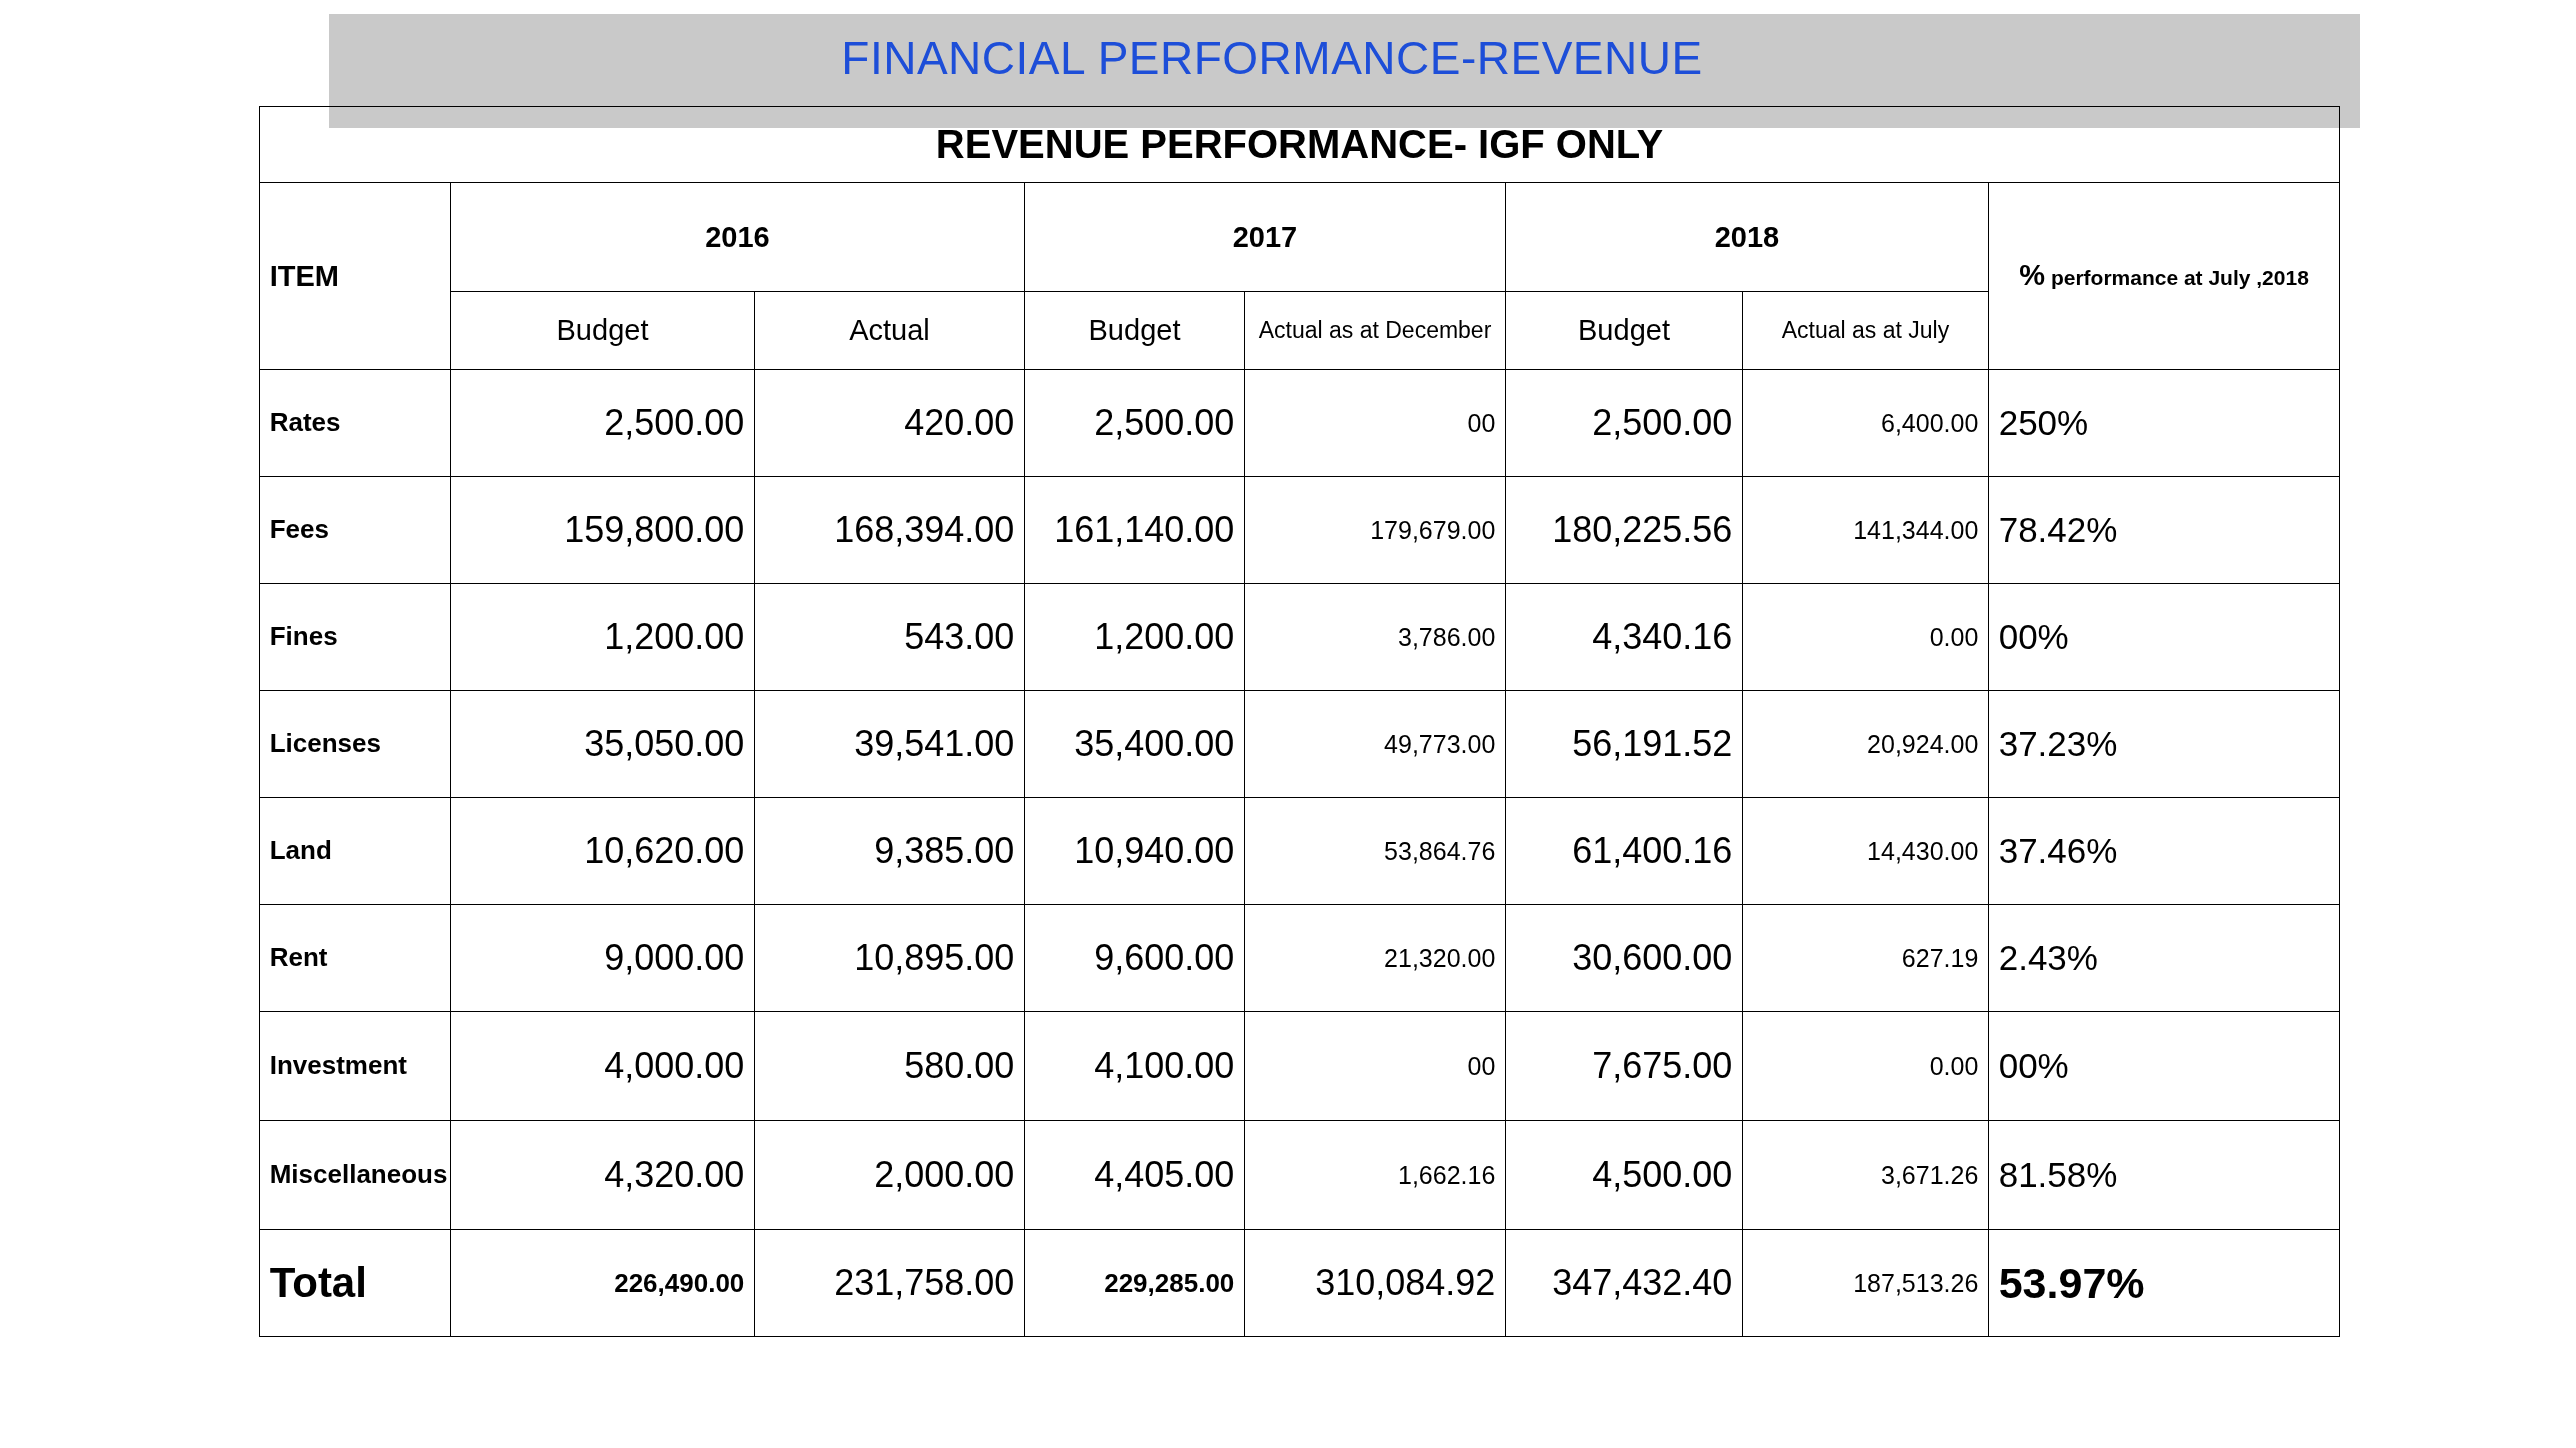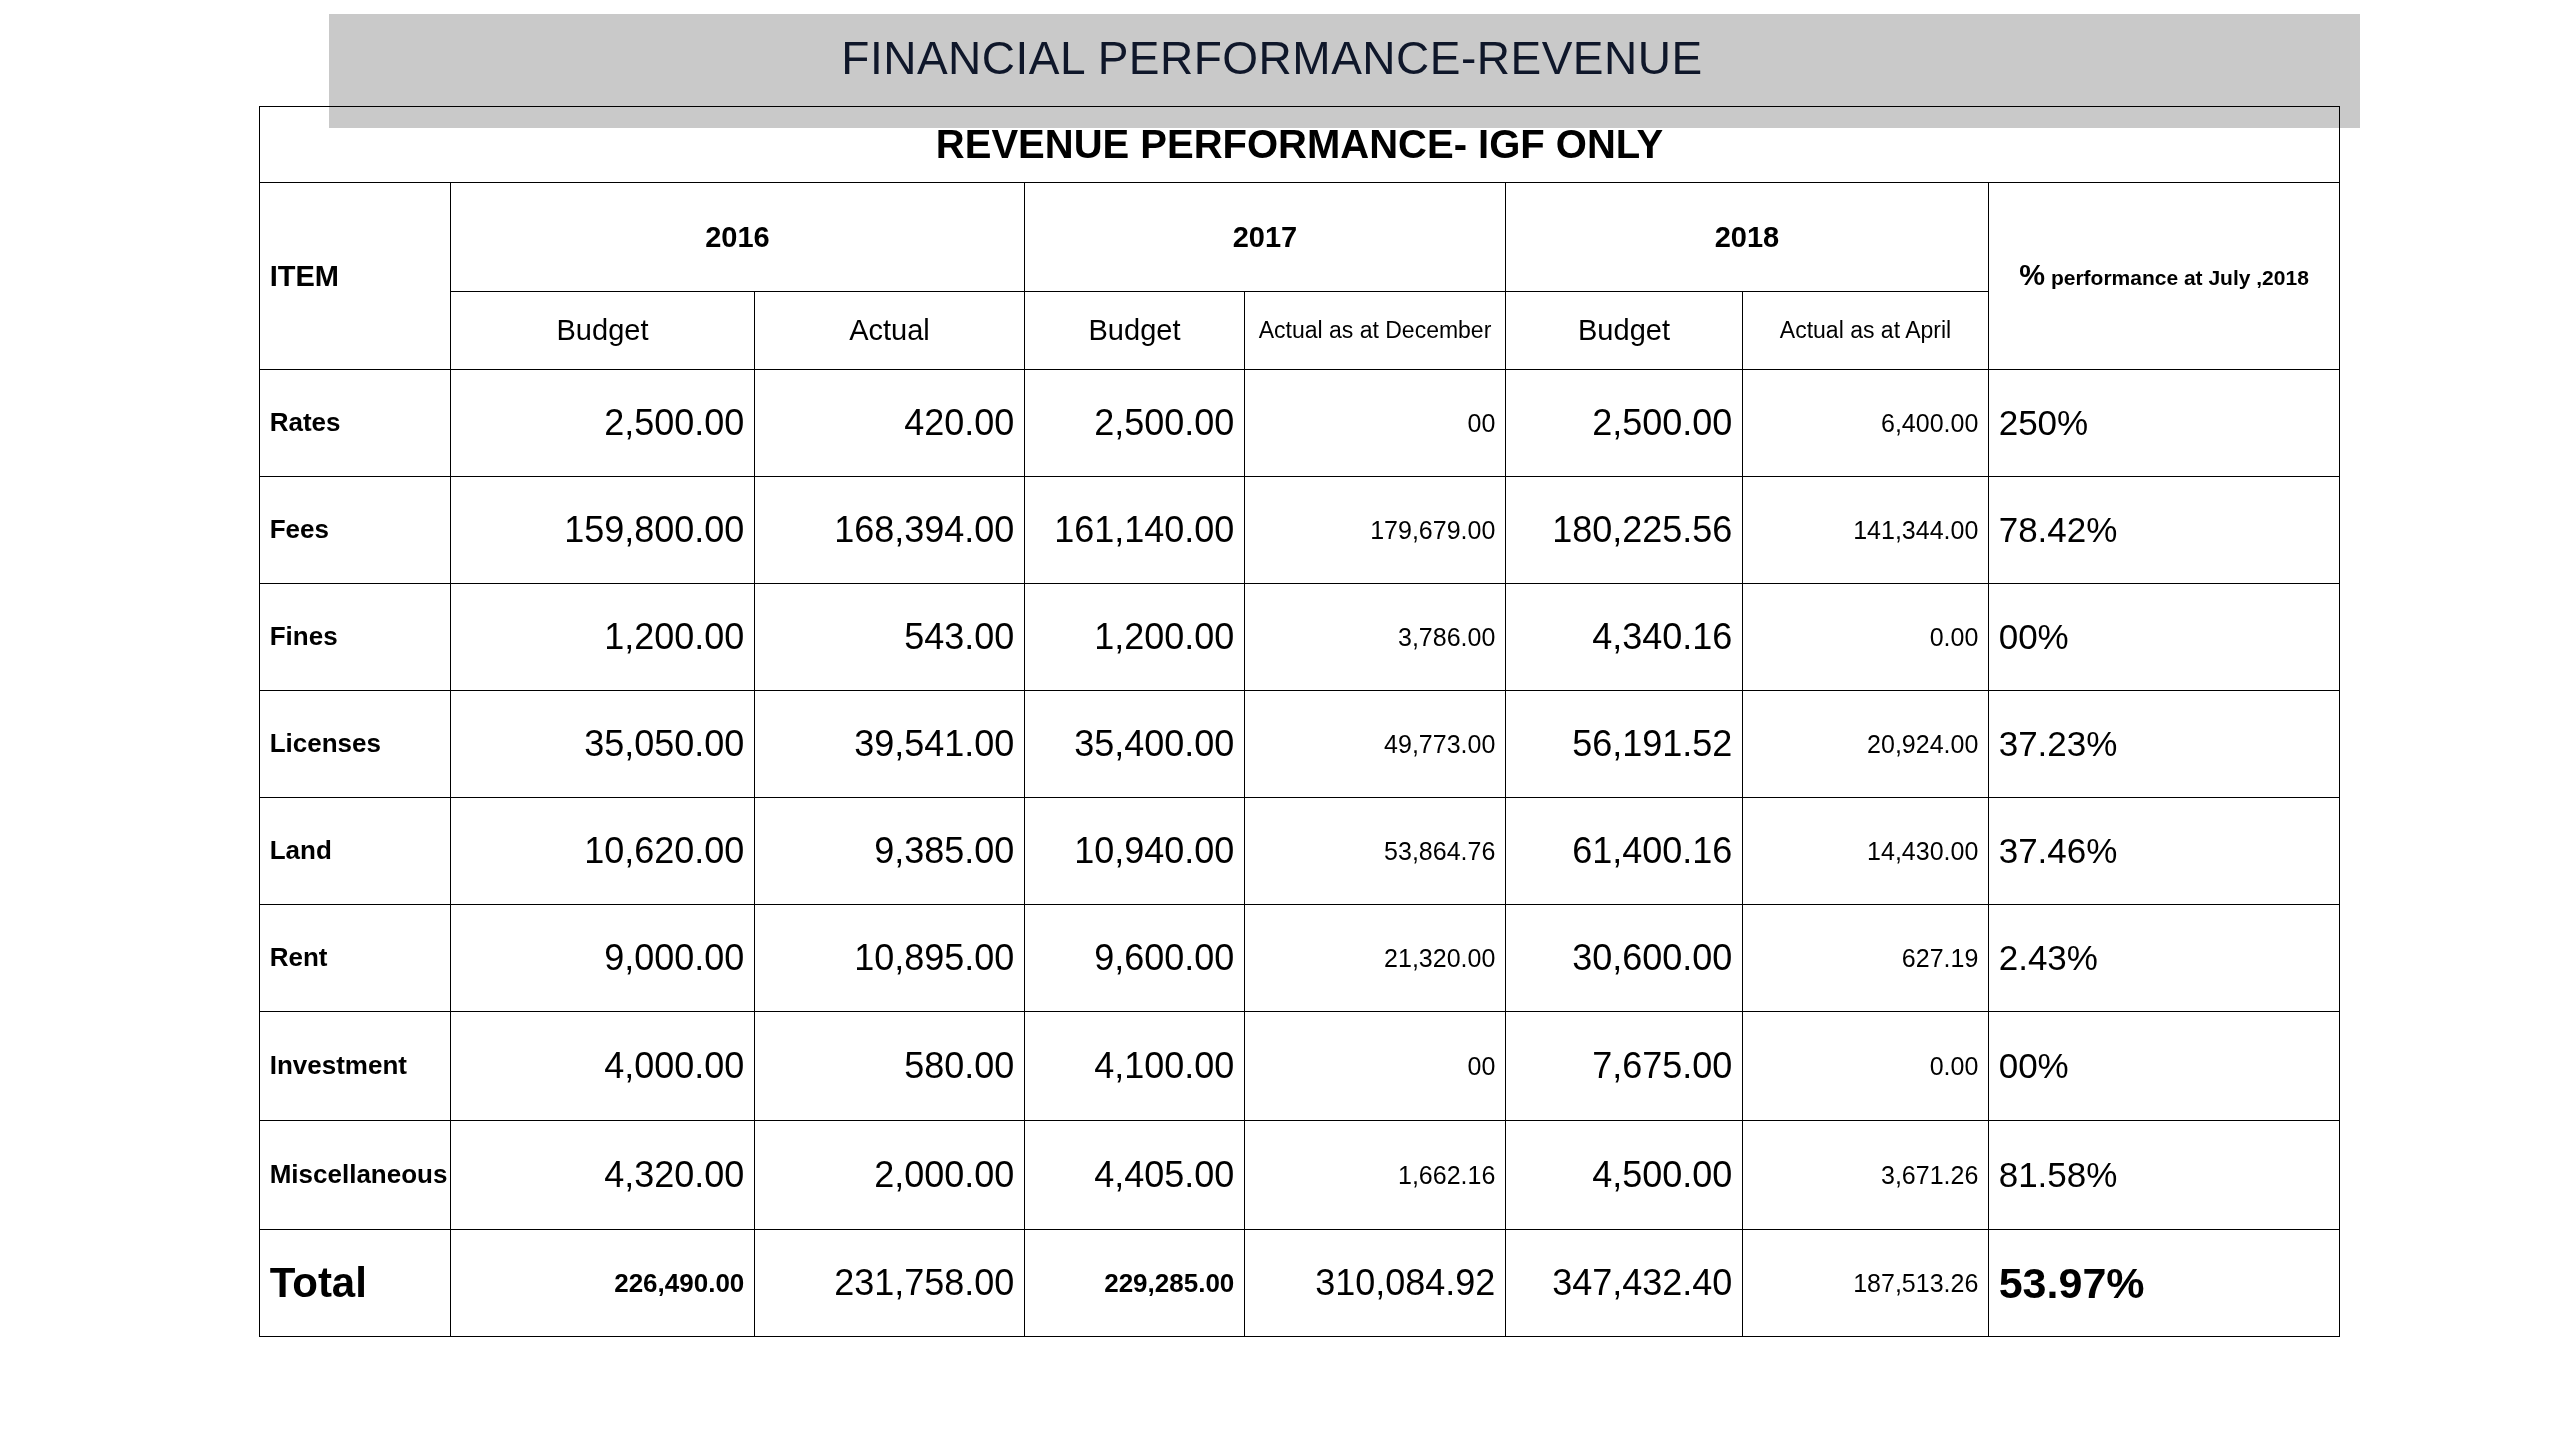--- a/index.html
+++ b/index.html
@@ -32,21 +32,21 @@
     background: #c9c9c9;
   }
   .banner-text {
     position: absolute;
     left: 329px;
     top: 31px;
     width: 1886px;
     text-align: center;
     font-size: 46px;
     font-weight: 400;
-    color: #0f172a;
+    color: #1d4ed8;
     letter-spacing: 0.5px;
   }
 
   
   .table-wrap {
     position: absolute;
     left: 259px;
     top: 106px;
     width: 2081px;
   }
@@ -179,21 +179,21 @@
             <span class="big">%</span><span> performance at July ,2018</span>
           </td>
         </tr>
 
         <tr>
           <td class="sub-head">Budget</td>
           <td class="sub-head">Actual</td>
           <td class="sub-head">Budget</td>
           <td class="sub-head small">Actual as at December</td>
           <td class="sub-head">Budget</td>
-          <td class="sub-head small">Actual as at April</td>
+          <td class="sub-head small">Actual as at July</td>
         </tr>
 
         <tr>
           <td class="row-label datarow">Rates</td>
           <td class="num">2,500.00</td>
           <td class="num">420.00</td>
           <td class="num">2,500.00</td>
           <td class="num small">00</td>
           <td class="num">2,500.00</td>
           <td class="num small">6,400.00</td>

